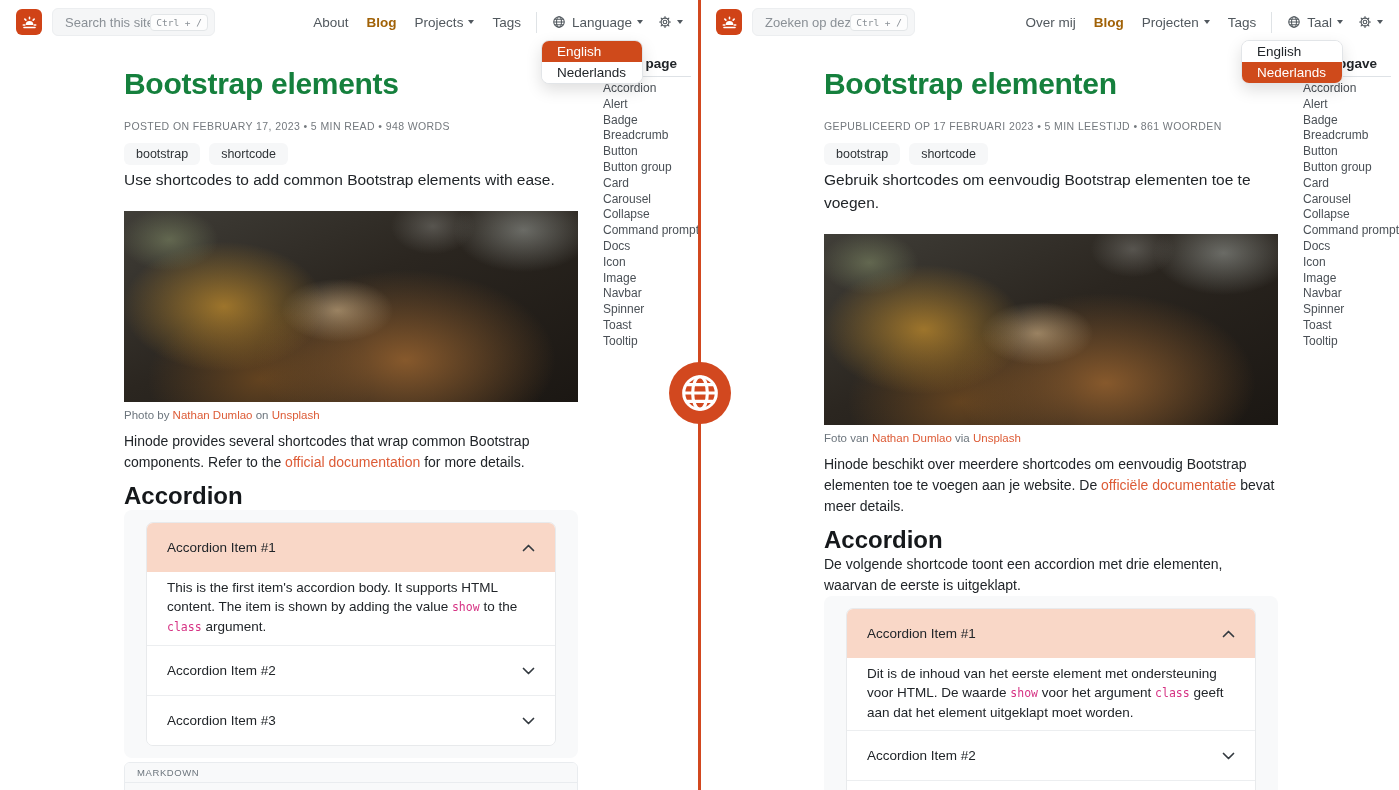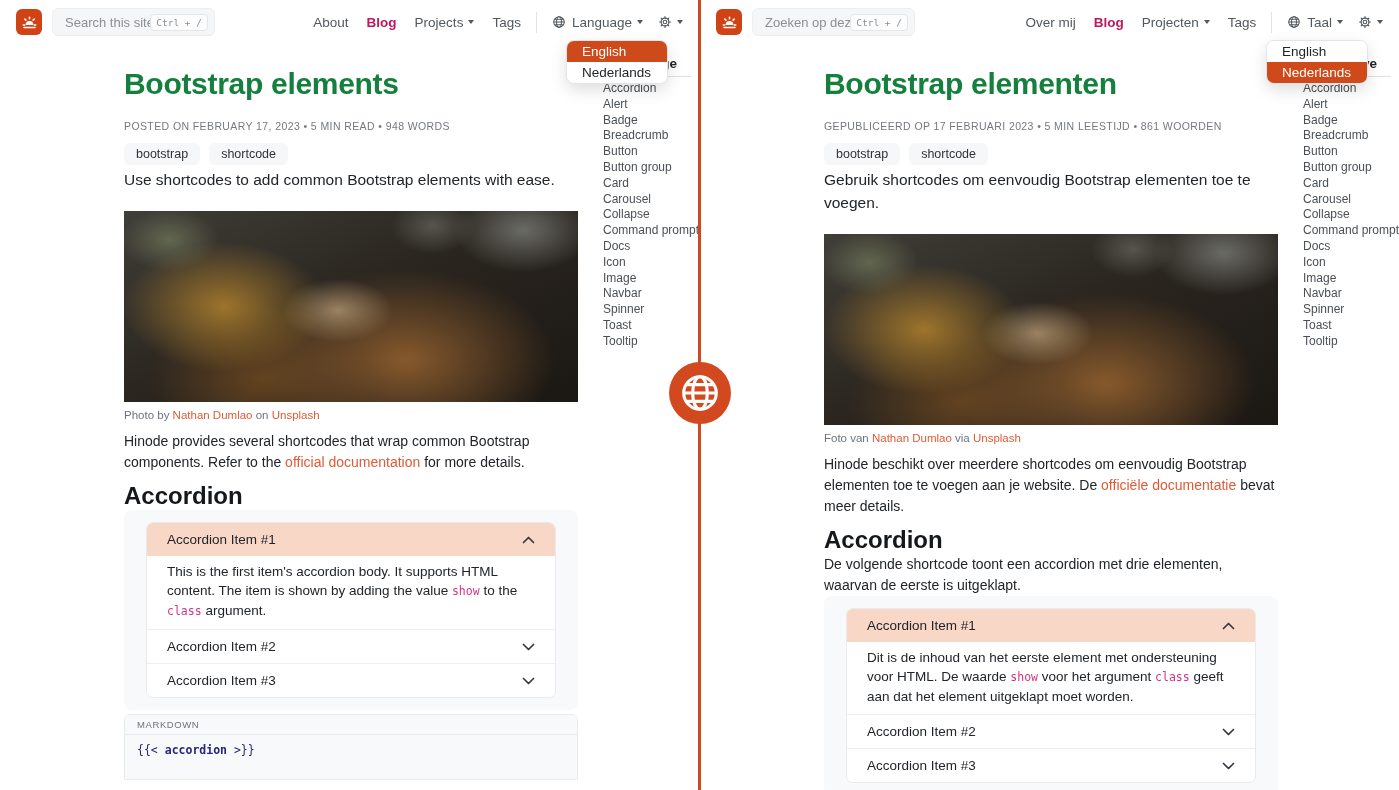--- a/index.html
+++ b/index.html
@@ -17,28 +17,28 @@
   .search{margin-left:10px;width:163px;height:28px;border-radius:6px;background:#f5f6f7;
           border:1px solid #eceef0;display:flex;align-items:center;padding:0 6px 0 12px;
           box-sizing:border-box;cursor:text;}
   .search-ph{font-size:13px;color:#8a9096;flex:1;white-space:nowrap;overflow:hidden;}
   .kbd{font-size:9.5px;color:#8a9096;background:#fdfdfd;border:1px solid #e3e6e8;border-radius:4px;
        padding:2px 5px;white-space:nowrap;}
   .navright{margin-left:auto;display:flex;align-items:center;gap:15px;}
   .nav{display:flex;align-items:center;gap:18px;}
   .nav-link{font-size:13.5px;color:#51585e;display:flex;align-items:center;cursor:pointer;
             text-decoration:none;white-space:nowrap;}
-  .nav-link.active{color:#be185d;font-weight:700;}
+  .nav-link.active{color:#a16207;font-weight:700;}
   .caret{display:inline-block;width:0;height:0;border-left:3.5px solid transparent;
          border-right:3.5px solid transparent;border-top:4px solid currentColor;margin-left:5px;}
   .vdiv{width:1px;height:21px;background:#dfe3e6;}
   .lang svg{margin-right:6px;}
 
   
-  .dropdown{position:absolute;left:566px;top:40px;width:100px;background:#fff;
+  .dropdown{position:absolute;left:541px;top:40px;width:100px;background:#fff;
             border:1px solid #e2e5e8;border-radius:8px;box-shadow:0 6px 16px rgba(0,0,0,.13);
             overflow:hidden;z-index:30;}
   .dd-item{height:21px;line-height:21px;padding:0 15px;font-size:13.5px;color:#212529;cursor:pointer;
            white-space:nowrap;background:#fff;}
   .dd-item.active{background:#cf4a1b;color:#fff;}
 
   
   .toc{position:absolute;left:603px;top:50px;width:100px;z-index:5;}
   .toc-head{position:absolute;right:26px;top:6px;font-size:13.5px;font-weight:700;color:#212529;
             white-space:nowrap;}
@@ -64,21 +64,21 @@
       radial-gradient(ellipse 150px 100px at 30% 88%, rgba(105,70,32,.9), transparent 75%),
       linear-gradient(155deg,#403e38 0%,#2b2620 45%,#1b1713 100%);}
   .caption{margin-top:7px;font-size:11.5px;color:#6c757d;}
   .caption a{color:#dd5b36;cursor:pointer;text-decoration:none;margin-top:16px;}
   .body-p{margin:10px 0 0;font-size:14px;line-height:21px;color:#212529;}
   .body-p a{color:#dd5b36;cursor:pointer;text-decoration:none;}
   h2{margin:8px 0 0;font-size:24px;line-height:29px;font-weight:700;color:#15181b;}
   .mt0{margin-top:0;}
   .example{margin-top:0;background:#f8f9fa;border-radius:8px;padding:12px 22px;box-sizing:border-box;}
   .accordion{border:1px solid #e8eaec;border-radius:7px;overflow:hidden;background:#fff;}
-  .acc-head{height:33px;display:flex;align-items:center;justify-content:space-between;padding:0 20px;
+  .acc-head{height:49px;display:flex;align-items:center;justify-content:space-between;padding:0 20px;
             font-size:13.5px;color:#212529;cursor:pointer;background:#fff;border-top:1px solid #eceef0;}
   .acc-head.first{background:#f9d7c7;border-top:none;}
   .acc-body{padding:6px 20px 8px;font-size:13.5px;line-height:19px;color:#212529;background:#fff;}
   .acc-body code{font-family:"DejaVu Sans Mono",monospace;font-size:11.5px;color:#d63384;}
   .codeblock{margin-top:4px;border:1px solid #e9ecef;border-radius:6px 6px 0 0;overflow:hidden;}
   .code-head{height:19px;line-height:19px;background:#f8f9fa;border-bottom:1px solid #e9ecef;
              padding:0 12px;font-size:9.5px;letter-spacing:.6px;color:#6c757d;}
   .code-body{margin:0;background:#f8f9fa;padding:8px 12px 20px;
              font-family:"DejaVu Sans Mono",monospace;font-size:11.5px;line-height:15.5px;}
   .code-line{white-space:pre;}

